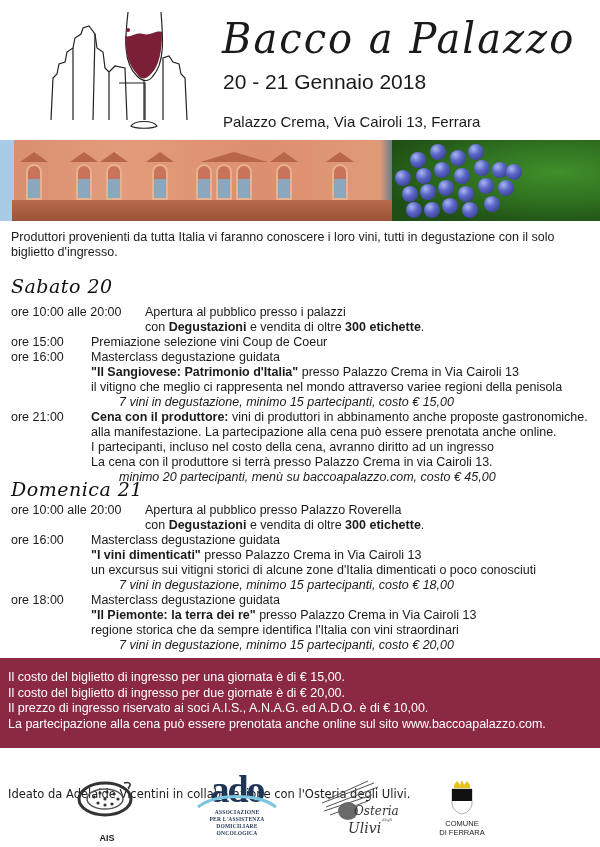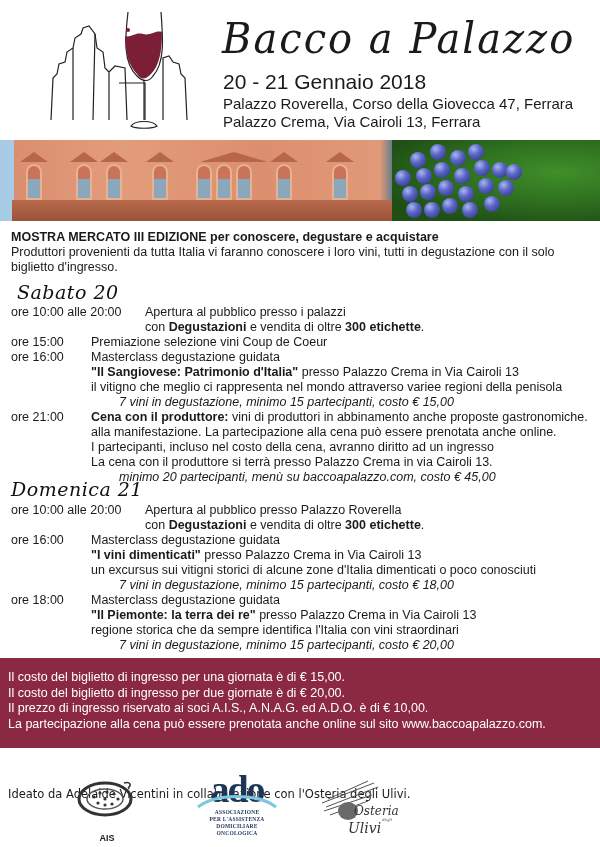--- a/index.html
+++ b/index.html
@@ -33,21 +33,21 @@
       background: radial-gradient(circle at 35% 30%, #a9b6f0 0, #5a66c6 40%, #2c2f7a 100%); }
 
     
     .intro { position: absolute; left: 11px; top: 230px; width: 580px; font-size: 12.5px; line-height: 15px; }
     .intro .lead { font-weight: bold; }
 
     .day-title {
       position: absolute; left: 11px; font-family: "DejaVu Serif", serif; font-style: italic;
       font-size: 19px; letter-spacing: 0.5px; color: #111;
     }
-    .day-sat { top: 281px; margin-left: 6px; }
+    .day-sat { top: 275px; }
     .day-sun { top: 478px; }
 
     .sched { position: absolute; left: 11px; width: 585px; font-size: 12.5px; line-height: 15px; }
     .row { position: relative; height: 15px; white-space: nowrap; }
     .row .time { position: absolute; left: 0; }
     .row .txt { position: absolute; }
     .row .txt.c1 { left: 134px; text-align: center; }
     .row .txt.c2 { left: 80px; }
     .row .txt.c3 { left: 108px; font-style: italic; }
     .b { font-weight: bold; }
@@ -83,21 +83,20 @@
       <path d="M83 4 C80 30 78 55 92 68 C98 74 104 74 108 68 C120 55 118 30 116 4"></path>
       <path d="M99 72 L99 112"></path>
       <path d="M86 118 C90 112 108 112 112 118 C108 121 90 121 86 118 Z"></path>
     </g>
     <path d="M80 28 C86 30 90 24 98 26 C106 28 110 22 117 24 C117 44 114 58 106 66 C100 72 96 72 92 66 C84 58 80 44 80 28 Z" fill="#7a1f35"></path>
     <circle cx="83" cy="22" r="2" fill="#7a1f35"></circle>
   </svg>
 
   <div class="title-script">Bacco a Palazzo</div>
   <div class="dates">20 - 21 Gennaio 2018</div>
-  <div class="venue v1">Palazzo Roverella, Corso della Giovecca 47, Ferrara</div>
   <div class="venue v2">Palazzo Crema, Via Cairoli 13, Ferrara</div>
 </div>
 
 <div class="banner">
   <div class="sky"></div>
   <div class="pedi" style="left:20px"></div>
   <div class="win" style="left:26px"></div>
   <div class="pedi" style="left:70px"></div>
   <div class="win" style="left:76px"></div>
   <div class="pedi" style="left:100px"></div>
@@ -132,21 +131,20 @@
   <div class="grape" style="left:468px;top:4px"></div>
   <div class="grape" style="left:474px;top:20px"></div>
   <div class="grape" style="left:478px;top:38px"></div>
   <div class="grape" style="left:484px;top:56px"></div>
   <div class="grape" style="left:492px;top:22px"></div>
   <div class="grape" style="left:498px;top:40px"></div>
   <div class="grape" style="left:506px;top:24px"></div>
 </div>
 
 <div class="intro">
-  <div class="lead">MOSTRA MERCATO III EDIZIONE per conoscere, degustare e acquistare</div>
   <div>Produttori provenienti da tutta Italia vi faranno conoscere i loro vini, tutti in degustazione con il solo biglietto d'ingresso.</div>
 </div>
 
 <div class="day-title day-sat">Sabato 20</div>
 <div class="sched" style="top:305px">
   <div class="row">
     <span class="time">ore 10:00 alle 20:00</span>
     <span class="txt c1">Apertura al pubblico presso i palazzi</span>
   </div>
   <div class="row">
@@ -279,13 +277,24 @@
       </svg>
     </div>
     <div class="ado-sub">
       <div>ASSOCIAZIONE</div>
       <div>PER L'ASSISTENZA</div>
       <div>DOMICILIARE</div>
       <div>ONCOLOGICA</div>
     </div>
   </div>
 
+  <div class="spon" style="left:432px;width:60px;top:4px">
+    <svg width="60" height="36" viewBox="0 0 60 36">
+      <path d="M22 6 L25 2 L28 6 L30 1 L32 6 L35 2 L38 6 L38 9 L22 9 Z" fill="#e6c21a"></path>
+      <path d="M20 10 L40 10 L40 24 C40 30 35 34 30 35 C25 34 20 30 20 24 Z" fill="#ffffff" stroke="#999" stroke-width="0.8"></path>
+      <path d="M20 10 L40 10 L40 22 L20 22 Z" fill="#111"></path>
+    </svg>
+    <div class="ferrara-label">
+      <div>COMUNE</div>
+      <div>DI FERRARA</div>
+    </div>
+  </div>
 </div>
 
 </body></html>

